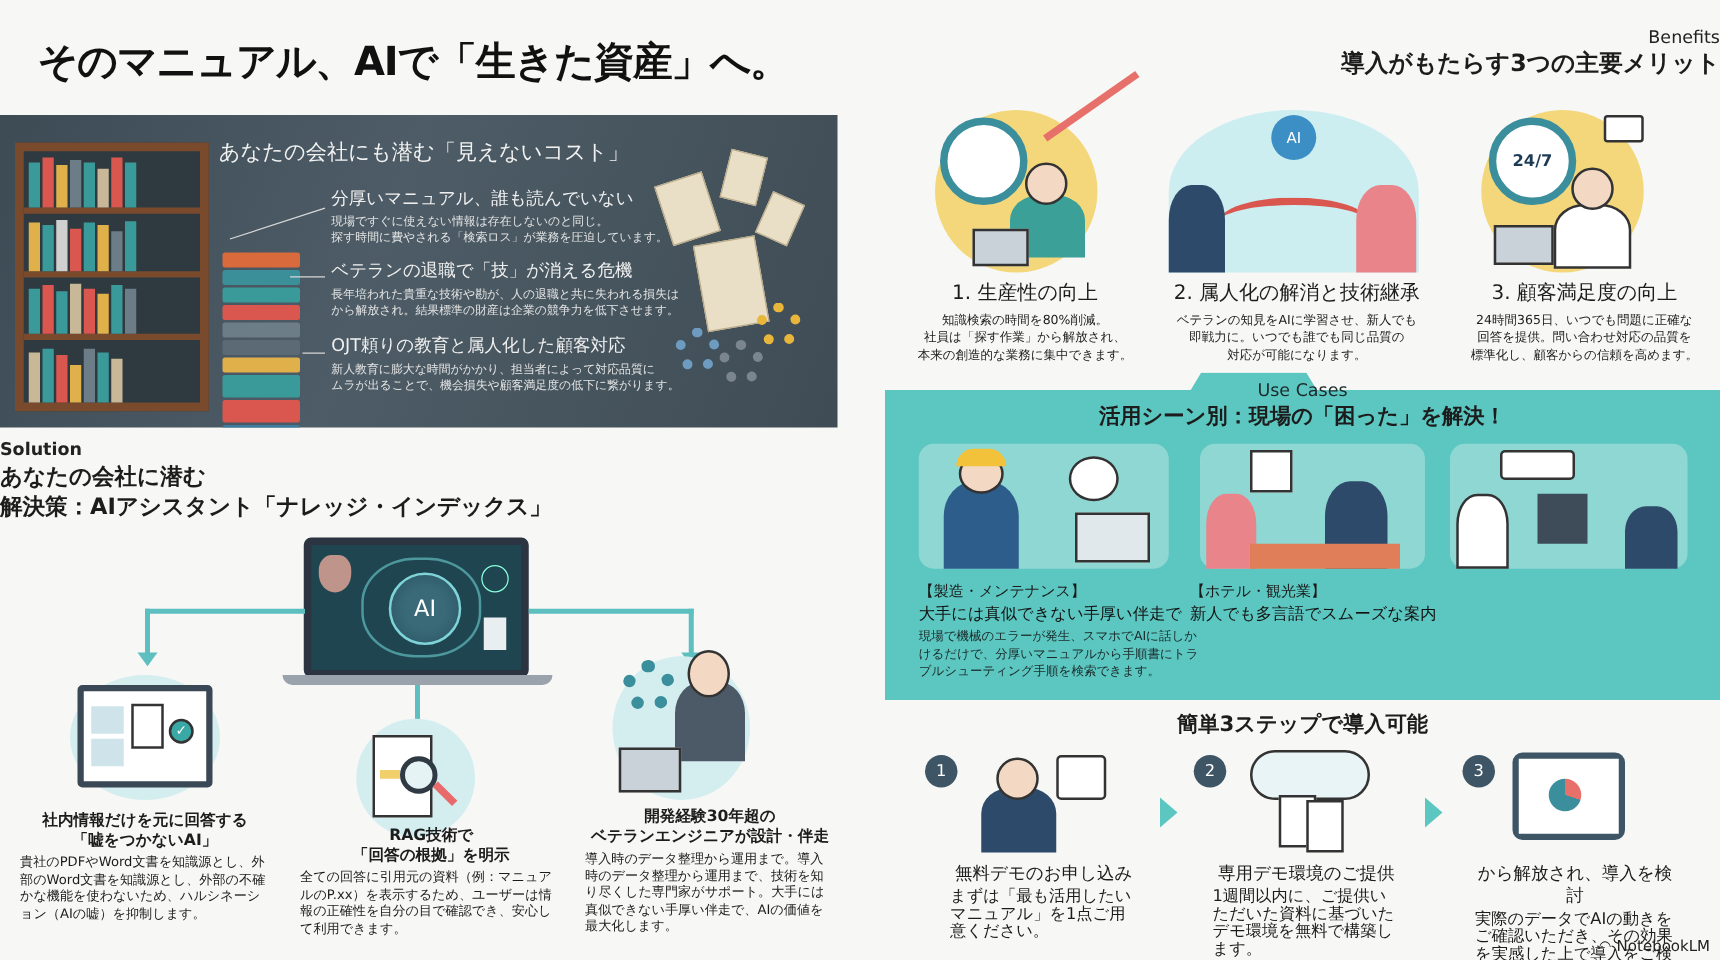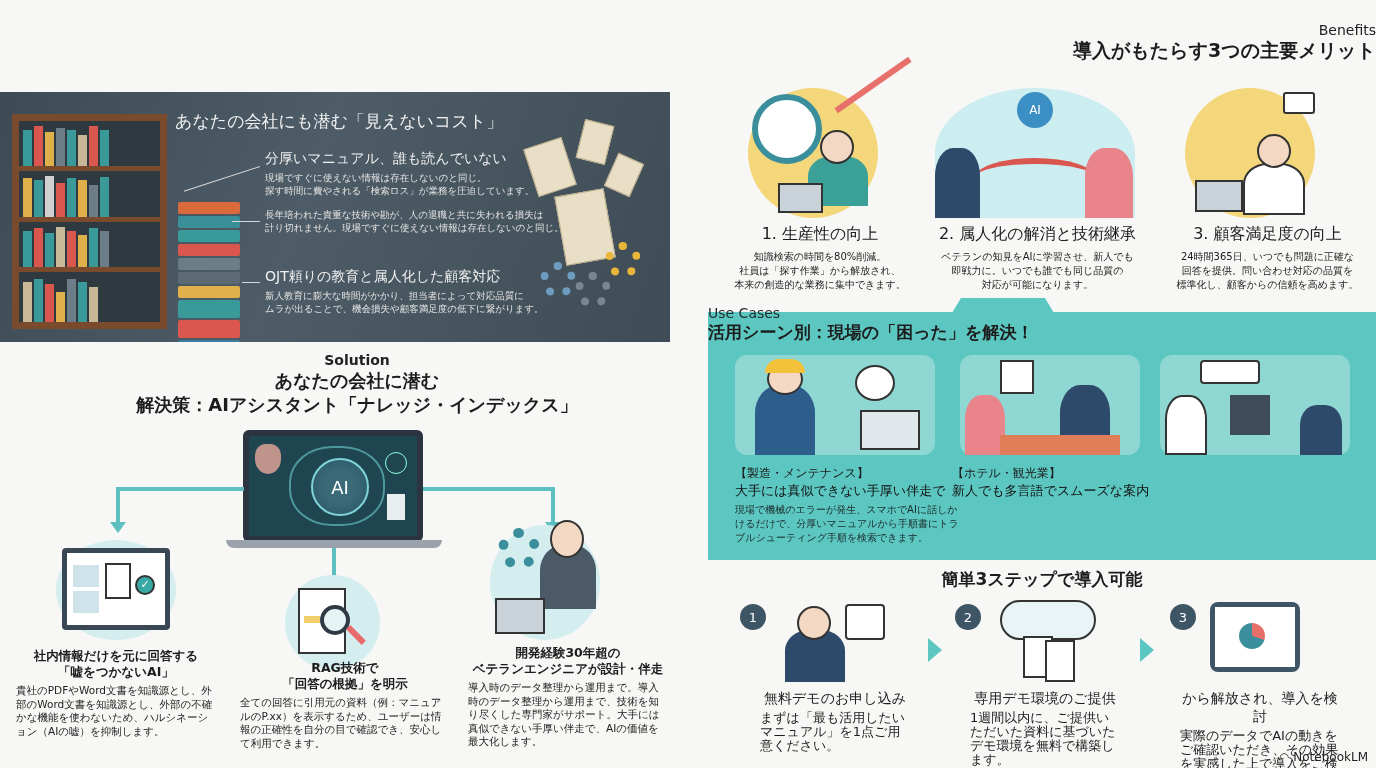--- a/index.html
+++ b/index.html
@@ -16,21 +16,21 @@
   .prob-line { position: absolute; height: 1px; background: #d8d8d8; }
   .shelf { position: absolute; left: 12px; top: 22px; width: 155px; height: 215px; border: 7px solid #7a4a2c; background: #2f3a40; }
   .shelf .row { height: 25%; border-bottom: 5px solid #7a4a2c; display: flex; align-items: flex-end; padding: 0 4px; gap: 2px; }
   .shelf .bk { width: 9px; }
   .stack { position: absolute; left: 178px; top: 110px; width: 62px; }
   .stack div { height: 12px; margin-bottom: 2px; border-radius: 2px; }
   .papers { position: absolute; right: 20px; top: 30px; width: 130px; height: 200px; }
   .paper { position: absolute; background: #e9dfc6; border: 1px solid #b9ab8a; }
   .gear { position: absolute; border-radius: 50%; border: 8px dotted; }
 
-  .solution { position: absolute; left: 12px; top: 352px; width: 690px; text-align: center; }
+  .solution { position: absolute; left: 0; top: 352px; width: 690px; }
   .solution .en { font-size: 14px; font-weight: bold; color: #222; }
   .solution .t1 { font-size: 18px; font-weight: bold; margin-top: 1px; }
   .solution .t2 { font-size: 18px; font-weight: bold; }
 
   .laptop { position: absolute; left: 243px; top: 430px; width: 180px; height: 112px; background: #1f4550; border: 6px solid #2b3440; border-radius: 6px; overflow: hidden; }
   .laptop .ai { position: absolute; left: 62px; top: 22px; width: 58px; height: 58px; border-radius: 50%; background: radial-gradient(circle, #3a6a78 40%, #2a5462 100%); border: 2px solid #7fd4d8; color: #fff; font-size: 18px; display: flex; align-items: center; justify-content: center; }
   .laptop-base { position: absolute; left: 226px; top: 540px; width: 216px; height: 8px; background: #9aa3ab; border-radius: 0 0 8px 8px; }
   .connector { position: absolute; background: #5dbfc0; }
   .arrowhead { position: absolute; width: 0; height: 0; border-left: 8px solid transparent; border-right: 8px solid transparent; border-top: 11px solid #5dbfc0; }
 
@@ -45,21 +45,21 @@
   .benefits-head .en { font-size: 14px; color: #222; }
   .benefits-head .jp { font-size: 19px; font-weight: bold; }
   .ben-illus { position: absolute; top: 88px; height: 130px; border-radius: 50%; }
   .ben-card { position: absolute; top: 224px; text-align: center; }
   .ben-card .h { font-size: 16px; margin-bottom: 5px; }
   .ben-card .b { font-size: 10px; line-height: 14px; }
   .clock { position: absolute; width: 70px; height: 70px; border-radius: 50%; border: 6px solid #3b8f9c; background: #fff; }
 
   .usecases { position: absolute; left: 708px; top: 312px; width: 668px; height: 248px; background: #5cc6c0; }
   .uc-tab { position: absolute; left: 943px; top: 298px; width: 120px; height: 30px; background: #5cc6c0; clip-path: polygon(15% 0, 85% 0, 100% 100%, 0 100%); }
-  .uc-head { position: absolute; left: 708px; top: 305px; width: 668px; }
+  .uc-head { position: absolute; left: 708px; top: 305px; width: 668px; text-align: center; }
   .uc-head .en { font-size: 14px; color: #1c2a2a; }
   .uc-head .jp { font-size: 17px; font-weight: bold; }
   .uc-illus { position: absolute; top: 355px; height: 100px; border-radius: 12px; background: #8fd7d3; }
   .uc-card { position: absolute; top: 465px; width: 225px; }
   .uc-card .tag { font-size: 12px; color: #1a1a1a; }
   .uc-card .h { font-size: 13px; color: #111; margin-bottom: 3px; }
   .uc-card .b { font-size: 10px; line-height: 14px; color: #1a2a2a; }
 
   .steps-head { position: absolute; left: 708px; top: 568px; width: 668px; text-align: center; font-size: 17px; font-weight: bold; }
   .step-num { position: absolute; top: 604px; width: 26px; height: 26px; border-radius: 50%; background: #3d5565; color: #fff; font-size: 13px; display: flex; align-items: center; justify-content: center; }
@@ -69,20 +69,21 @@
   .step-card .b { font-size: 13px; line-height: 14px; }
   .step-illus { position: absolute; top: 598px; border-radius: 8px; }
 
   .brand { position: absolute; right: 8px; bottom: 4px; font-size: 12px; color: #222; display: flex; align-items: center; gap: 4px; }
 </style>
 </head>
 <body>
 
 <div class="page">
 
+  <h1 class="main-title">そのマニュアル、AIで「生きた資産」へ。</h1>
 
   <section class="problem">
     <div class="shelf">
       <div class="row">
           <div class="bk" style="height:80%;background:#3a9a9a"></div>
           <div class="bk" style="height:90%;background:#d9574f"></div>
           <div class="bk" style="height:75%;background:#e0b04a"></div>
           <div class="bk" style="height:85%;background:#6c7d88"></div>
           <div class="bk" style="height:80%;background:#3a9a9a"></div>
           <div class="bk" style="height:70%;background:#c8b898"></div>
@@ -145,22 +146,23 @@
 
     <div class="prob-line" style="left:180px;top:74px;width:80px;transform:rotate(-18deg);transform-origin:right"></div>
     <div class="prob-item" style="top:58px">
       <div class="h">分厚いマニュアル、誰も読んでいない</div>
       <div class="b">現場ですぐに使えない情報は存在しないのと同じ。</div>
       <div class="b">探す時間に費やされる「検索ロス」が業務を圧迫しています。</div>
     </div>
 
     <div class="prob-line" style="left:232px;top:129px;width:28px"></div>
     <div class="prob-item" style="top:116px">
+      <div class="h">ベテランの退職で「技」が消える危機</div>
       <div class="b">長年培われた貴重な技術や勘が、人の退職と共に失われる損失は</div>
-      <div class="b">計り切れません。現場ですぐに使えない情報は存在しないのと同じ。</div>
+      <div class="b">から解放され。結果標準の財産は企業の競争力を低下させます。</div>
     </div>
 
     <div class="prob-line" style="left:242px;top:190px;width:18px"></div>
     <div class="prob-item" style="top:176px">
       <div class="h">OJT頼りの教育と属人化した顧客対応</div>
       <div class="b">新人教育に膨大な時間がかかり、担当者によって対応品質に</div>
       <div class="b">ムラが出ることで、機会損失や顧客満足度の低下に繋がります。</div>
     </div>
   </section>
 
@@ -241,20 +243,23 @@
   <div class="ben-illus" style="left:935px;width:200px;background:#cdeef0;border-radius:50% 50% 0 0">
     <div style="position:absolute;left:82px;top:4px;width:36px;height:36px;border-radius:50%;background:#3b8fc4;color:#fff;font-size:12px;display:flex;align-items:center;justify-content:center">
         <span>AI</span>
       </div>
     <div style="position:absolute;left:40px;top:70px;width:120px;height:40px;border-top:6px solid #d9574f;border-radius:50% 50% 0 0"></div>
     <div style="position:absolute;left:0px;top:60px;width:45px;height:70px;background:#2d4a6a;border-radius:40% 40% 0 0"></div>
     <div style="position:absolute;left:150px;top:60px;width:48px;height:70px;background:#e8848a;border-radius:40% 40% 0 0"></div>
   </div>
 
   <div class="ben-illus" style="left:1185px;width:130px;background:#f4d77a">
+    <div class="clock" style="left:6px;top:6px;display:flex;align-items:center;justify-content:center;font-size:13px;font-weight:bold;color:#1e3b56">
+        <span>24/7</span>
+      </div>
     <div style="position:absolute;left:98px;top:4px;width:32px;height:22px;background:#fff;border:2px solid #333;border-radius:3px"></div>
     <div style="position:absolute;left:58px;top:75px;width:62px;height:52px;background:#fff;border:2px solid #333;border-radius:40% 40% 0 0"></div>
     <div style="position:absolute;left:72px;top:46px;width:34px;height:34px;background:#f3d9c3;border-radius:50%;border:2px solid #333"></div>
     <div style="position:absolute;left:10px;top:92px;width:48px;height:32px;background:#c9d2d8;border:2px solid #333"></div>
   </div>
 
   <div class="ben-card" style="left:725px;width:190px">
     <div class="h">1. 生産性の向上</div>
     <div class="b">知識検索の時間を80%削減。</div>
     <div class="b">社員は「探す作業」から解放され、</div>

